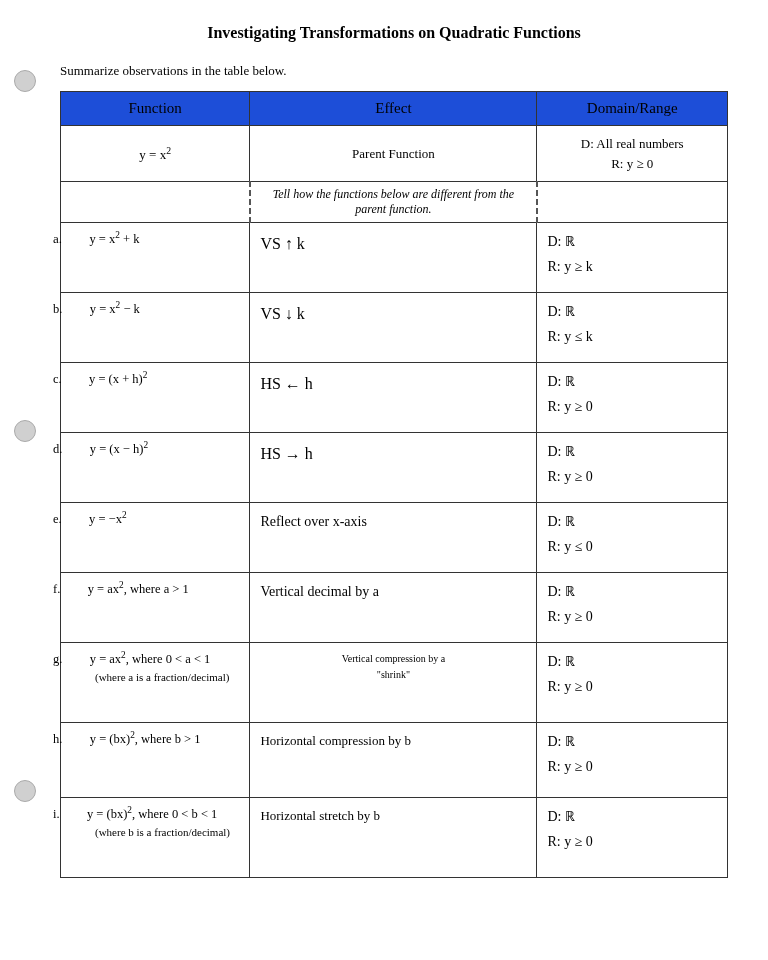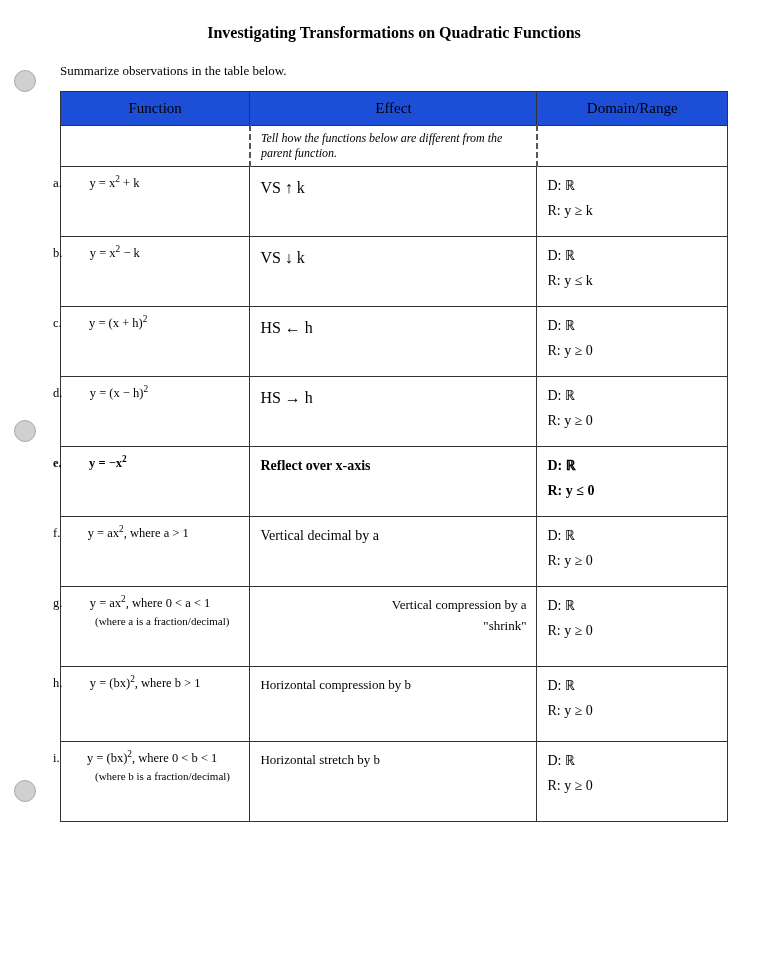--- a/index.html
+++ b/index.html
@@ -72,20 +72,21 @@
       background: #1d4ed8;
       padding: 8px;
     }
 
     .parent-row td {
       text-align: center;
       font-size: 13px;
     }
 
     .instructions-cell {
+      text-align: center;
       font-size: 12px;
       border-left: 2px dashed #555;
       border-right: 2px dashed #555;
       padding: 5px 10px;
       font-style: italic;
     }
 
     .function-cell {
       font-size: 12.5px;
       padding: 6px 10px;
@@ -140,20 +141,30 @@
 
     <thead>
       <tr class="header-row">
         <th class="col-function">Function</th>
         <th class="col-effect">Effect</th>
         <th class="col-domain">Domain/Range</th>
       </tr>
     </thead>
     <tbody>
 
+      <tr class="parent-row">
+        <td>
+          <span>y = x<sup>2</sup></span>
+        </td>
+        <td>Parent Function</td>
+        <td class="domain-typed">
+          <span>D: All real numbers</span><br>
+          <span>R: y ≥ 0</span>
+        </td>
+      </tr>
 
       <tr>
         <td></td>
         <td class="instructions-cell">
           <span>Tell how the functions below are different from the parent function.</span>
         </td>
         <td></td>
       </tr>
 
       <tr style="height:70px;">
@@ -185,21 +196,21 @@
 
       <tr style="height:70px;">
         <td class="function-cell">
           <span style="position:relative; left:-18px;">d.</span>
           &nbsp;&nbsp;y = (x − h)<sup>2</sup>
         </td>
         <td class="effect-cell hw">HS → h</td>
         <td class="domain-cell hw">D: ℝ<br>R: y ≥ 0</td>
       </tr>
 
-      <tr style="height:70px;font-weight:bold;">
+      <tr style="height:70px;">
         <td class="function-cell">
           <span style="position:relative; left:-18px;">e.</span>
           &nbsp;&nbsp;y = −x<sup>2</sup>
         </td>
         <td class="effect-cell hw" style="font-size:14px;">Reflect over x-axis</td>
         <td class="domain-cell hw">D: ℝ<br>R: y ≤ 0</td>
       </tr>
 
       <tr style="height:70px;">
         <td class="function-cell">
@@ -209,21 +220,21 @@
         <td class="effect-cell hw" style="font-size:14px;">Vertical decimal by a</td>
         <td class="domain-cell hw">D: ℝ<br>R: y ≥ 0</td>
       </tr>
 
       <tr style="height:80px;">
         <td class="function-cell">
           <span style="position:relative; left:-18px;">g.</span>
           &nbsp;&nbsp;y = ax<sup>2</sup>, where 0 &lt; a &lt; 1<br>
           <span style="font-size:11px; margin-left:24px;">(where a is a fraction/decimal)</span>
         </td>
-        <td class="effect-cell hw" style="font-size:13px; text-align:right;">Vertical compression by a<br>"shrink"</td>
+        <td class="effect-cell hw" style="font-size:10px; text-align:center;">Vertical compression by a<br>"shrink"</td>
         <td class="domain-cell hw">D: ℝ<br>R: y ≥ 0</td>
       </tr>
 
       <tr style="height:75px;border-radius:9px;">
         <td class="function-cell">
           <span style="position:relative; left:-18px;">h.</span>
           &nbsp;&nbsp;y = (bx)<sup>2</sup>, where b &gt; 1
         </td>
         <td class="effect-cell hw" style="font-size:13px;">Horizontal compression by b</td>
         <td class="domain-cell hw">D: ℝ<br>R: y ≥ 0</td>

